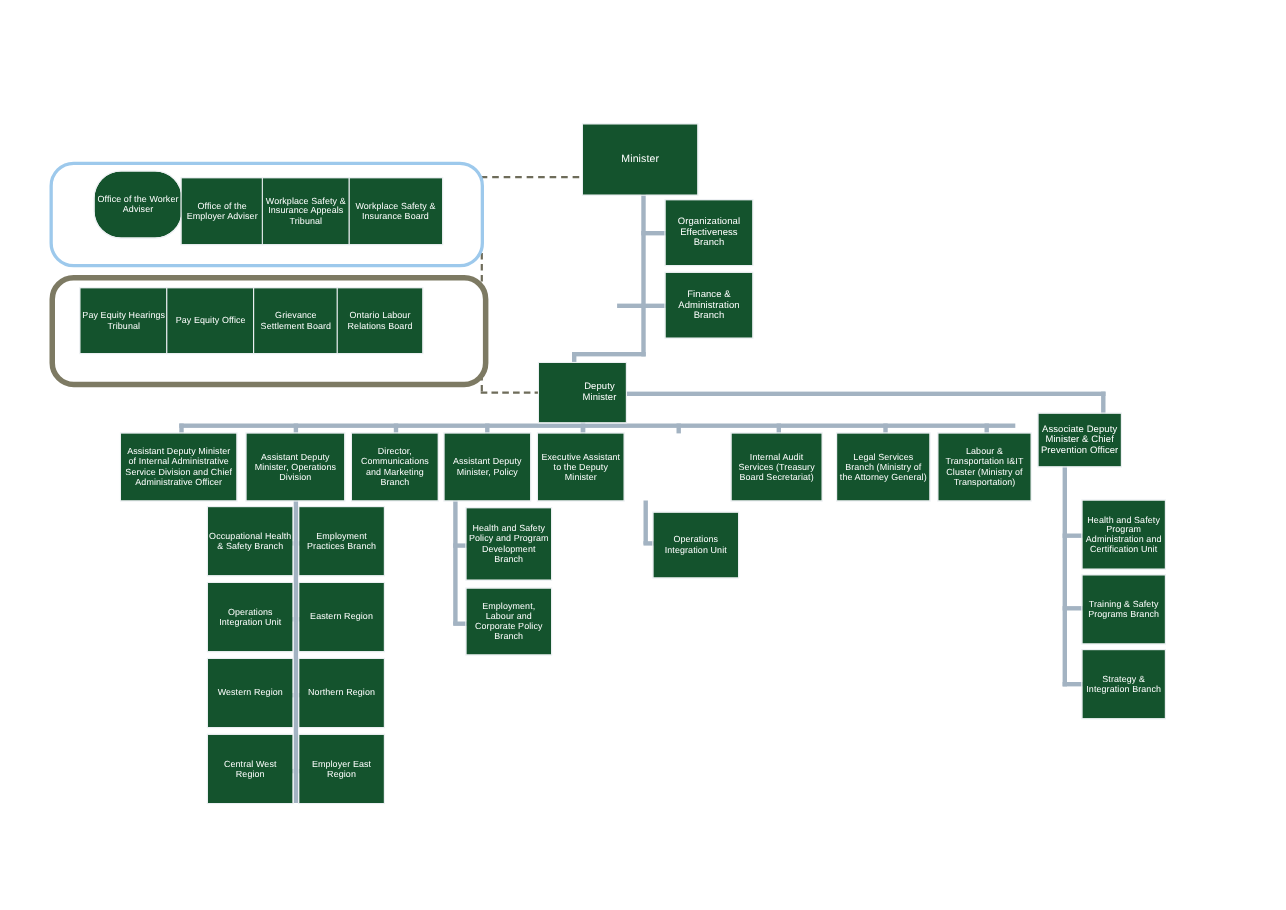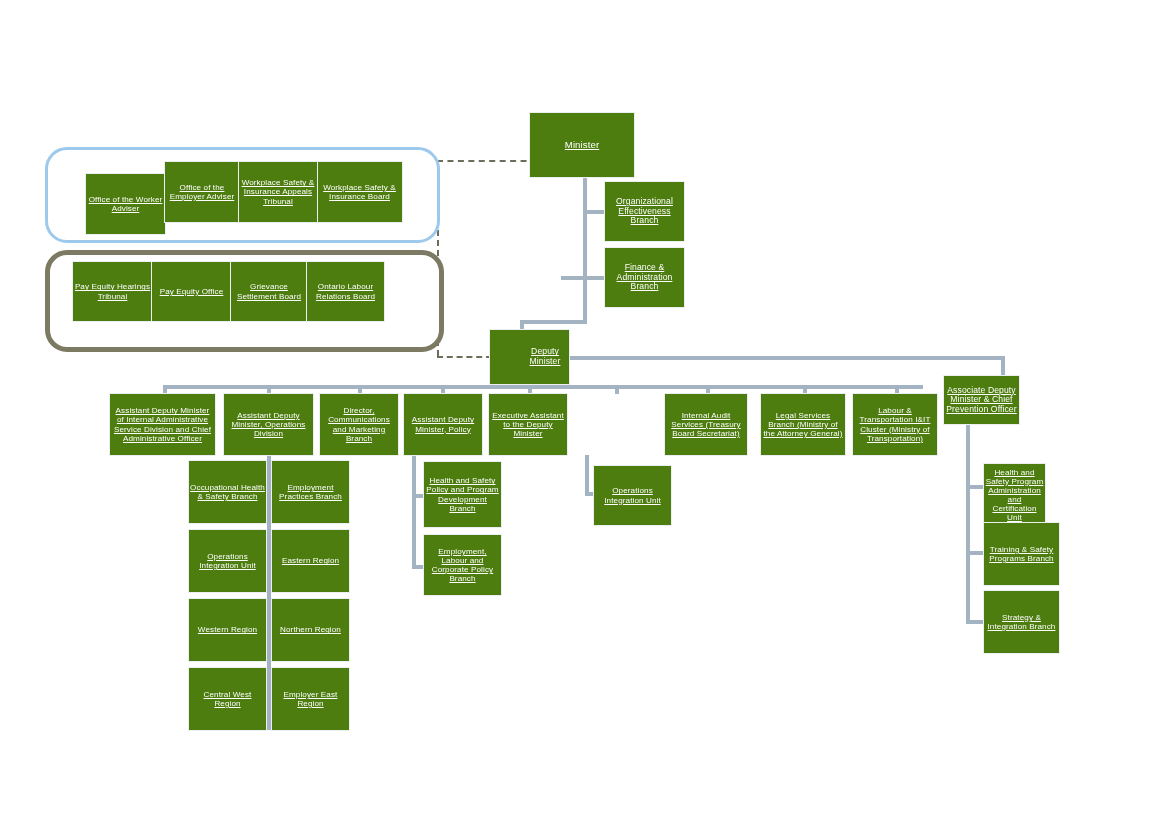--- a/index.html
+++ b/index.html
@@ -43,34 +43,33 @@
     border-radius: 22px;
     background: #ffffff;
     z-index: 2;
   }
   .group-agencies-1 { border: 3px solid #9DC9EC; }
   .group-agencies-2 { border: 5px solid #7D7A63; }
 
   
   .box {
     position: absolute;
-    background: #4d7c0f;
+    background: #14532d;
     color: #ffffff;
     display: flex;
     align-items: center;
     justify-content: center;
     text-align: center;
     line-height: 1.12;
     box-sizing: border-box;
     padding: 1px 1px;
     z-index: 5;
     outline: 1px solid #ECEFF2;
     font-weight: 400;
     letter-spacing: 0.1px;
-    text-decoration: underline;
     -webkit-font-smoothing: antialiased;
   }
   .box span { display: block; width: 100%; }
   .fs9  { font-size: 8.6px; }
   .fs85 { font-size: 8.1px; }
   .fs10 { font-size: 9.6px; }
 </style>
 </head>
 <body>
 
@@ -127,21 +126,21 @@
   <div class="line" style="left:585px; top:492px; width:14px; height:4px;"></div>
 
   <div class="line" style="left:966px; top:424px; width:4px; height:200px;"></div>
   <div class="line" style="left:966px; top:485px; width:22px; height:4px;"></div>
   <div class="line" style="left:966px; top:551px; width:22px; height:4px;"></div>
   <div class="line" style="left:966px; top:620px; width:22px; height:4px;"></div>
 
   <div class="group-box group-agencies-1" style="left:45px; top:147px; width:389px; height:90px;"></div>
   <div class="group-box group-agencies-2" style="left:45px; top:250px; width:389px; height:92px;"></div>
 
-  <div class="box fs85" style="left:86px; top:174px; width:79px; height:60px;">
+  <div class="box fs85" style="left:86px; top:156px; width:79px; height:60px;border-radius:24px;">
     <span>Office of the Worker Adviser</span>
   </div>
   <div class="box fs85" style="left:165px; top:162px; width:74px; height:60px;">
     <span>Office of the Employer Adviser</span>
   </div>
   <div class="box fs85" style="left:317px; top:162px; width:85px; height:60px;">
     <span>Workplace Safety &amp; Insurance Board</span>
   </div>
   <div class="box fs85" style="left:239px; top:162px; width:78px; height:60px;">
     <span>Workplace Safety &amp; Insurance Appeals Tribunal</span>
@@ -231,21 +230,21 @@
     <span>Health and Safety Policy and Program Development Branch</span>
   </div>
   <div class="box fs85" style="left:424px; top:535px; width:77px; height:60px;">
     <span>Employment, Labour and Corporate Policy Branch</span>
   </div>
 
   <div class="box fs85" style="left:594px; top:466px; width:77px; height:59px;">
     <span>Operations Integration Unit</span>
   </div>
 
-  <div class="box fs85" style="left:984px; top:455px; width:61px; height:62px;margin-top:9px;">
+  <div class="box fs85" style="left:984px; top:455px; width:75px; height:62px;">
     <span>Health and Safety Program Administration and Certification Unit</span>
   </div>
   <div class="box fs85" style="left:984px; top:523px; width:75px; height:62px;">
     <span>Training &amp; Safety Programs Branch</span>
   </div>
   <div class="box fs85" style="left:984px; top:591px; width:75px; height:62px;">
     <span>Strategy &amp; Integration Branch</span>
   </div>
 
 </div>

